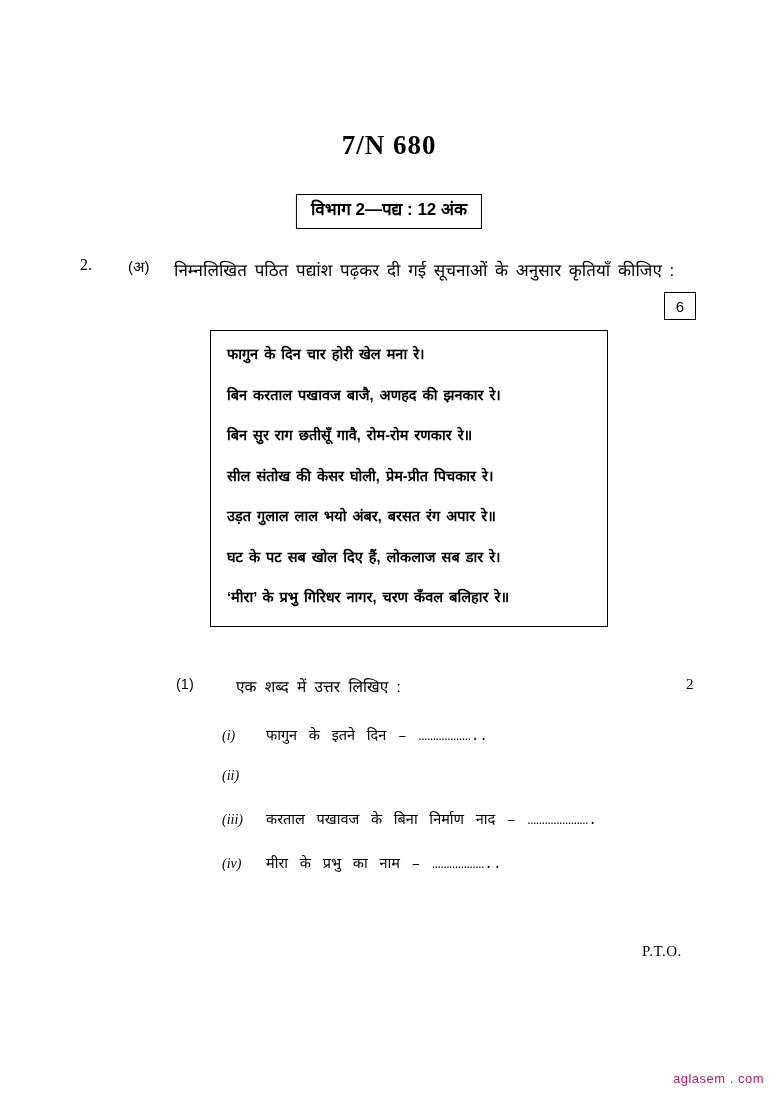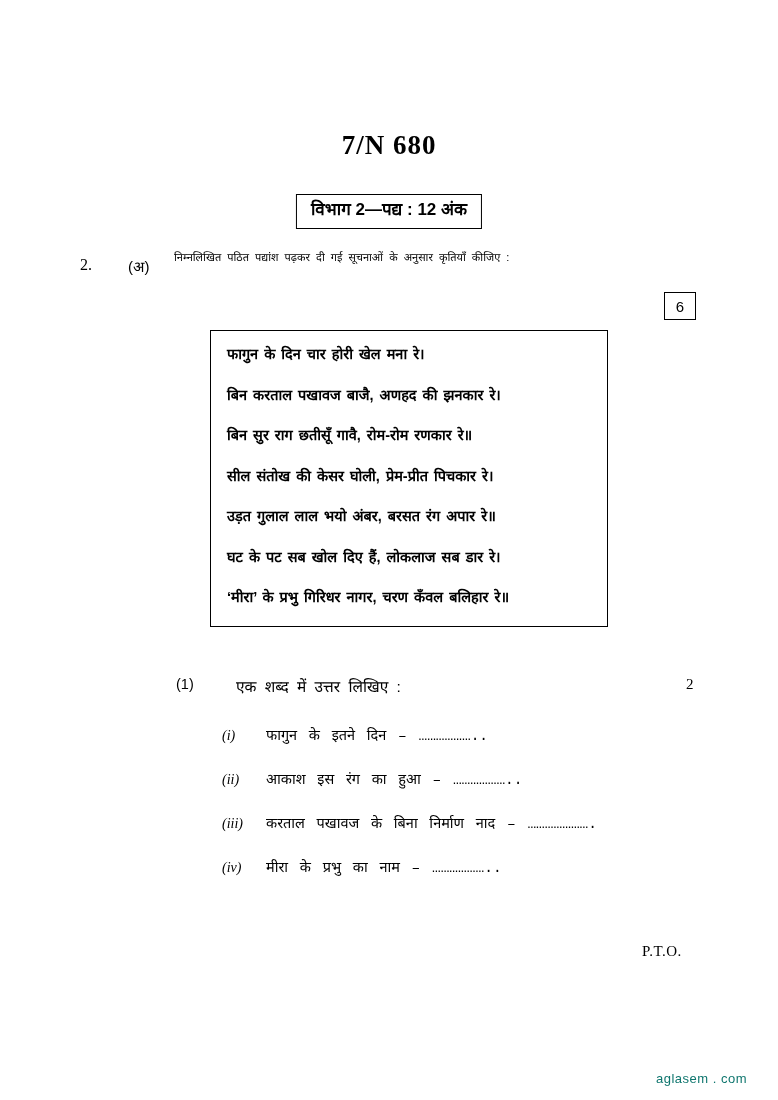--- a/index.html
+++ b/index.html
@@ -59,24 +59,24 @@
   }
   .q-part {
     position: absolute;
     top: 256px;
     left: 128px;
     font-size: 15px;
     font-family: "Liberation Sans", sans-serif;
   }
   .q-text {
     position: absolute;
-    top: 246px;
+    top: 254px;
     left: 174px;
     width: 524px;
-    font-size: 11px;
+    font-size: 17px;
     font-family: "Liberation Sans", sans-serif;
     text-align: justify;
     line-height: 2.0;
     word-spacing: 3px;
   }
 
   
   .marks-box {
     position: absolute;
     top: 292px;
@@ -173,23 +173,23 @@
     font-size: 15px;
     font-family: "Liberation Serif", serif;
     letter-spacing: 0.5px;
     margin-top: 16px;
   }
 
   
   .watermark {
     position: absolute;
     bottom: 14px;
-    right: 31px;
+    right: 14px;
     font-size: 13px;
-    color: #0f766e;
+    color: #be185d;
     font-family: "Liberation Sans", sans-serif;
     letter-spacing: 0.5px;
   }
 </style>
 </head>
 <body>
 
 <div class="page">
 
   <div class="paper-code">7/N 680</div>
@@ -215,21 +215,20 @@
   <div class="sub-text">एक शब्द में उत्तर लिखिए :</div>
   <div class="sub-marks">2</div>
 
   <div class="items">
     <div class="item">
       <span class="item-rn">(i)</span>
       <span class="item-body">फागुन के इतने दिन  –  ………………..</span>
     </div>
     <div class="item">
       <span class="item-rn">(ii)</span>
-      <span class="item-body">आकाश इस रंग का हुआ  –   ………………..</span>
     </div>
     <div class="item">
       <span class="item-rn">(iii)</span>
       <span class="item-body">करताल पखावज के बिना निर्माण नाद  –  ………………….</span>
     </div>
     <div class="item">
       <span class="item-rn">(iv)</span>
       <span class="item-body">मीरा के प्रभु का नाम  –  ………………..</span>
     </div>
   </div>

